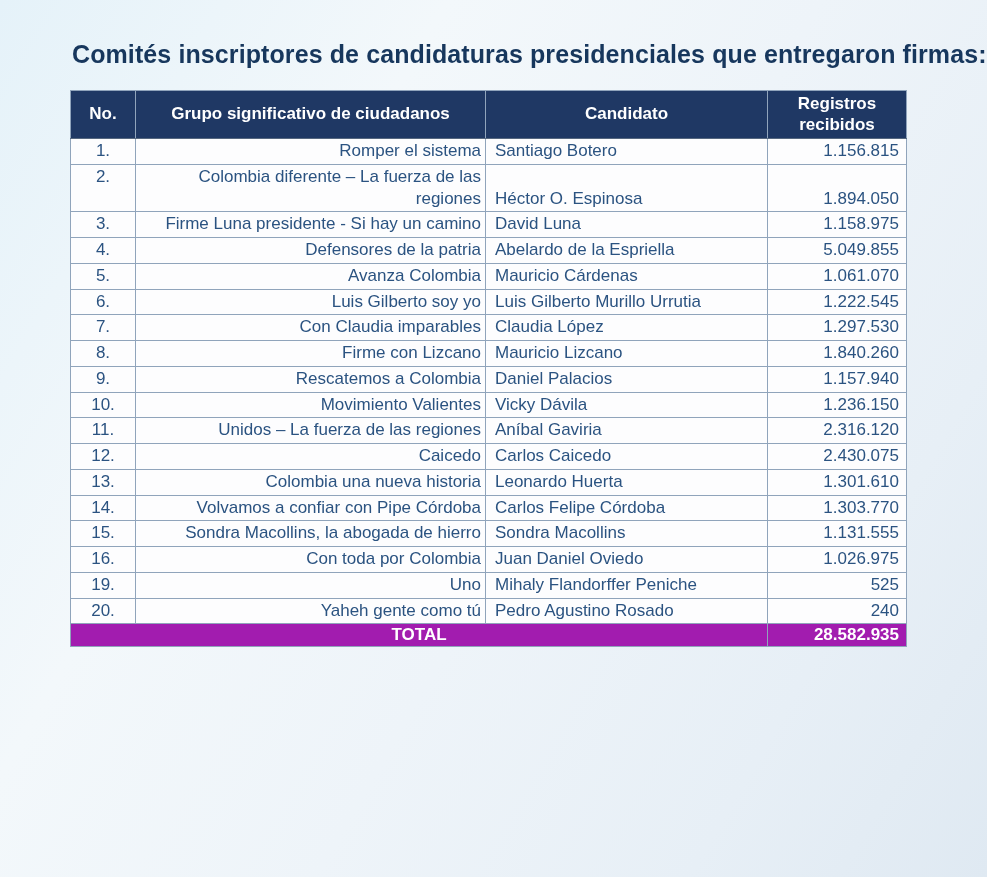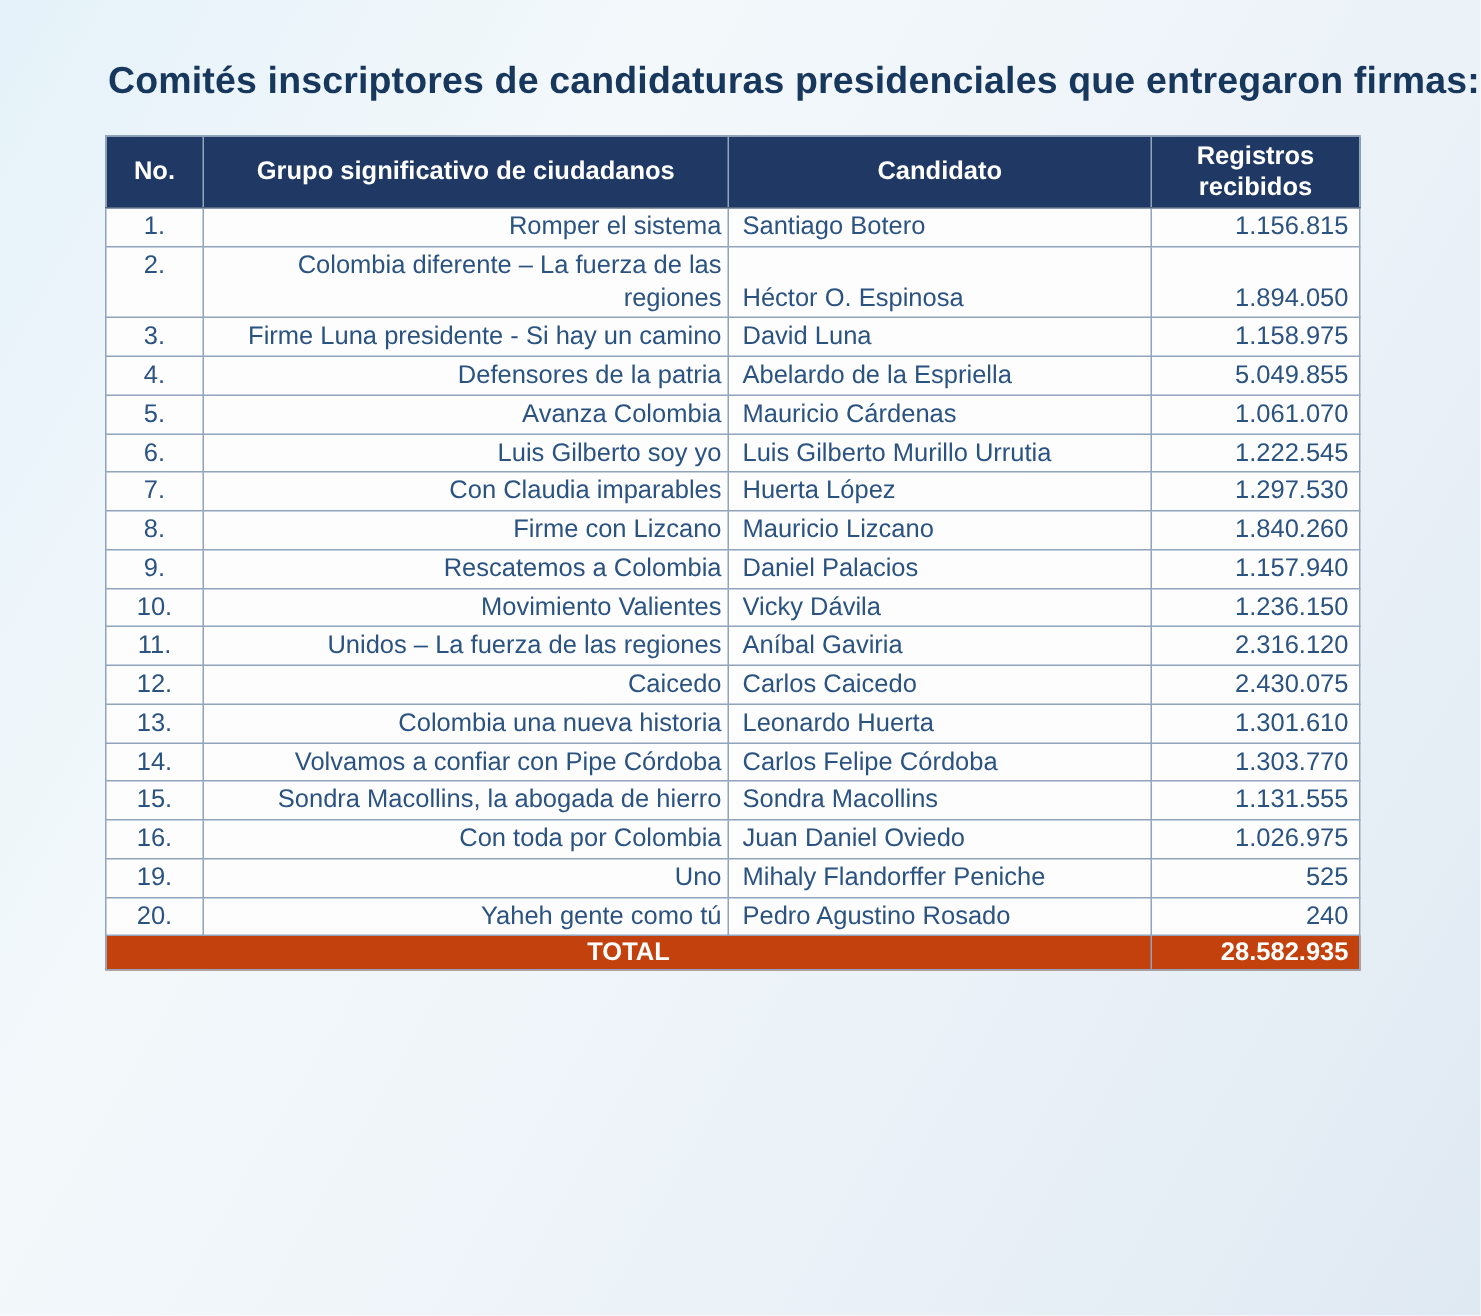--- a/index.html
+++ b/index.html
@@ -46,21 +46,21 @@
     color: #2b5381;
     font-size: 17px;
     line-height: 1.28;
     padding: 1px 4px 2px 4px;
   }
   td.col-no     { text-align: center; vertical-align: top; }
   td.col-grupo  { text-align: right;   vertical-align: top; padding-left: 9px !important; }
   td.col-candidato { text-align: left; vertical-align: bottom; padding-left: 9px !important; }
   td.col-registros { text-align: right; vertical-align: bottom; padding-right: 7px !important; }
   table.signatures tfoot td {
-    background: #c2410c;
+    background: #a21caf;
     color: #ffffff;
     font-size: 17px;
     font-weight: bold;
     height: 16px;
     padding: 1px 4px;
     border-top: 1px solid #55677f;
   }
   td.total-label { text-align: center; }
   td.total-value { text-align: right; padding-right: 7px !important; border-left: 1px solid #8fa3bd; }
 </style>
@@ -117,21 +117,21 @@
       </tr>
       <tr>
         <td class="col-no">6.</td>
         <td class="col-grupo">Luis Gilberto soy yo</td>
         <td class="col-candidato">Luis Gilberto Murillo Urrutia</td>
         <td class="col-registros">1.222.545</td>
       </tr>
       <tr>
         <td class="col-no">7.</td>
         <td class="col-grupo">Con Claudia imparables</td>
-        <td class="col-candidato">Huerta López</td>
+        <td class="col-candidato">Claudia López</td>
         <td class="col-registros">1.297.530</td>
       </tr>
       <tr>
         <td class="col-no">8.</td>
         <td class="col-grupo">Firme con Lizcano</td>
         <td class="col-candidato">Mauricio Lizcano</td>
         <td class="col-registros">1.840.260</td>
       </tr>
       <tr>
         <td class="col-no">9.</td>

